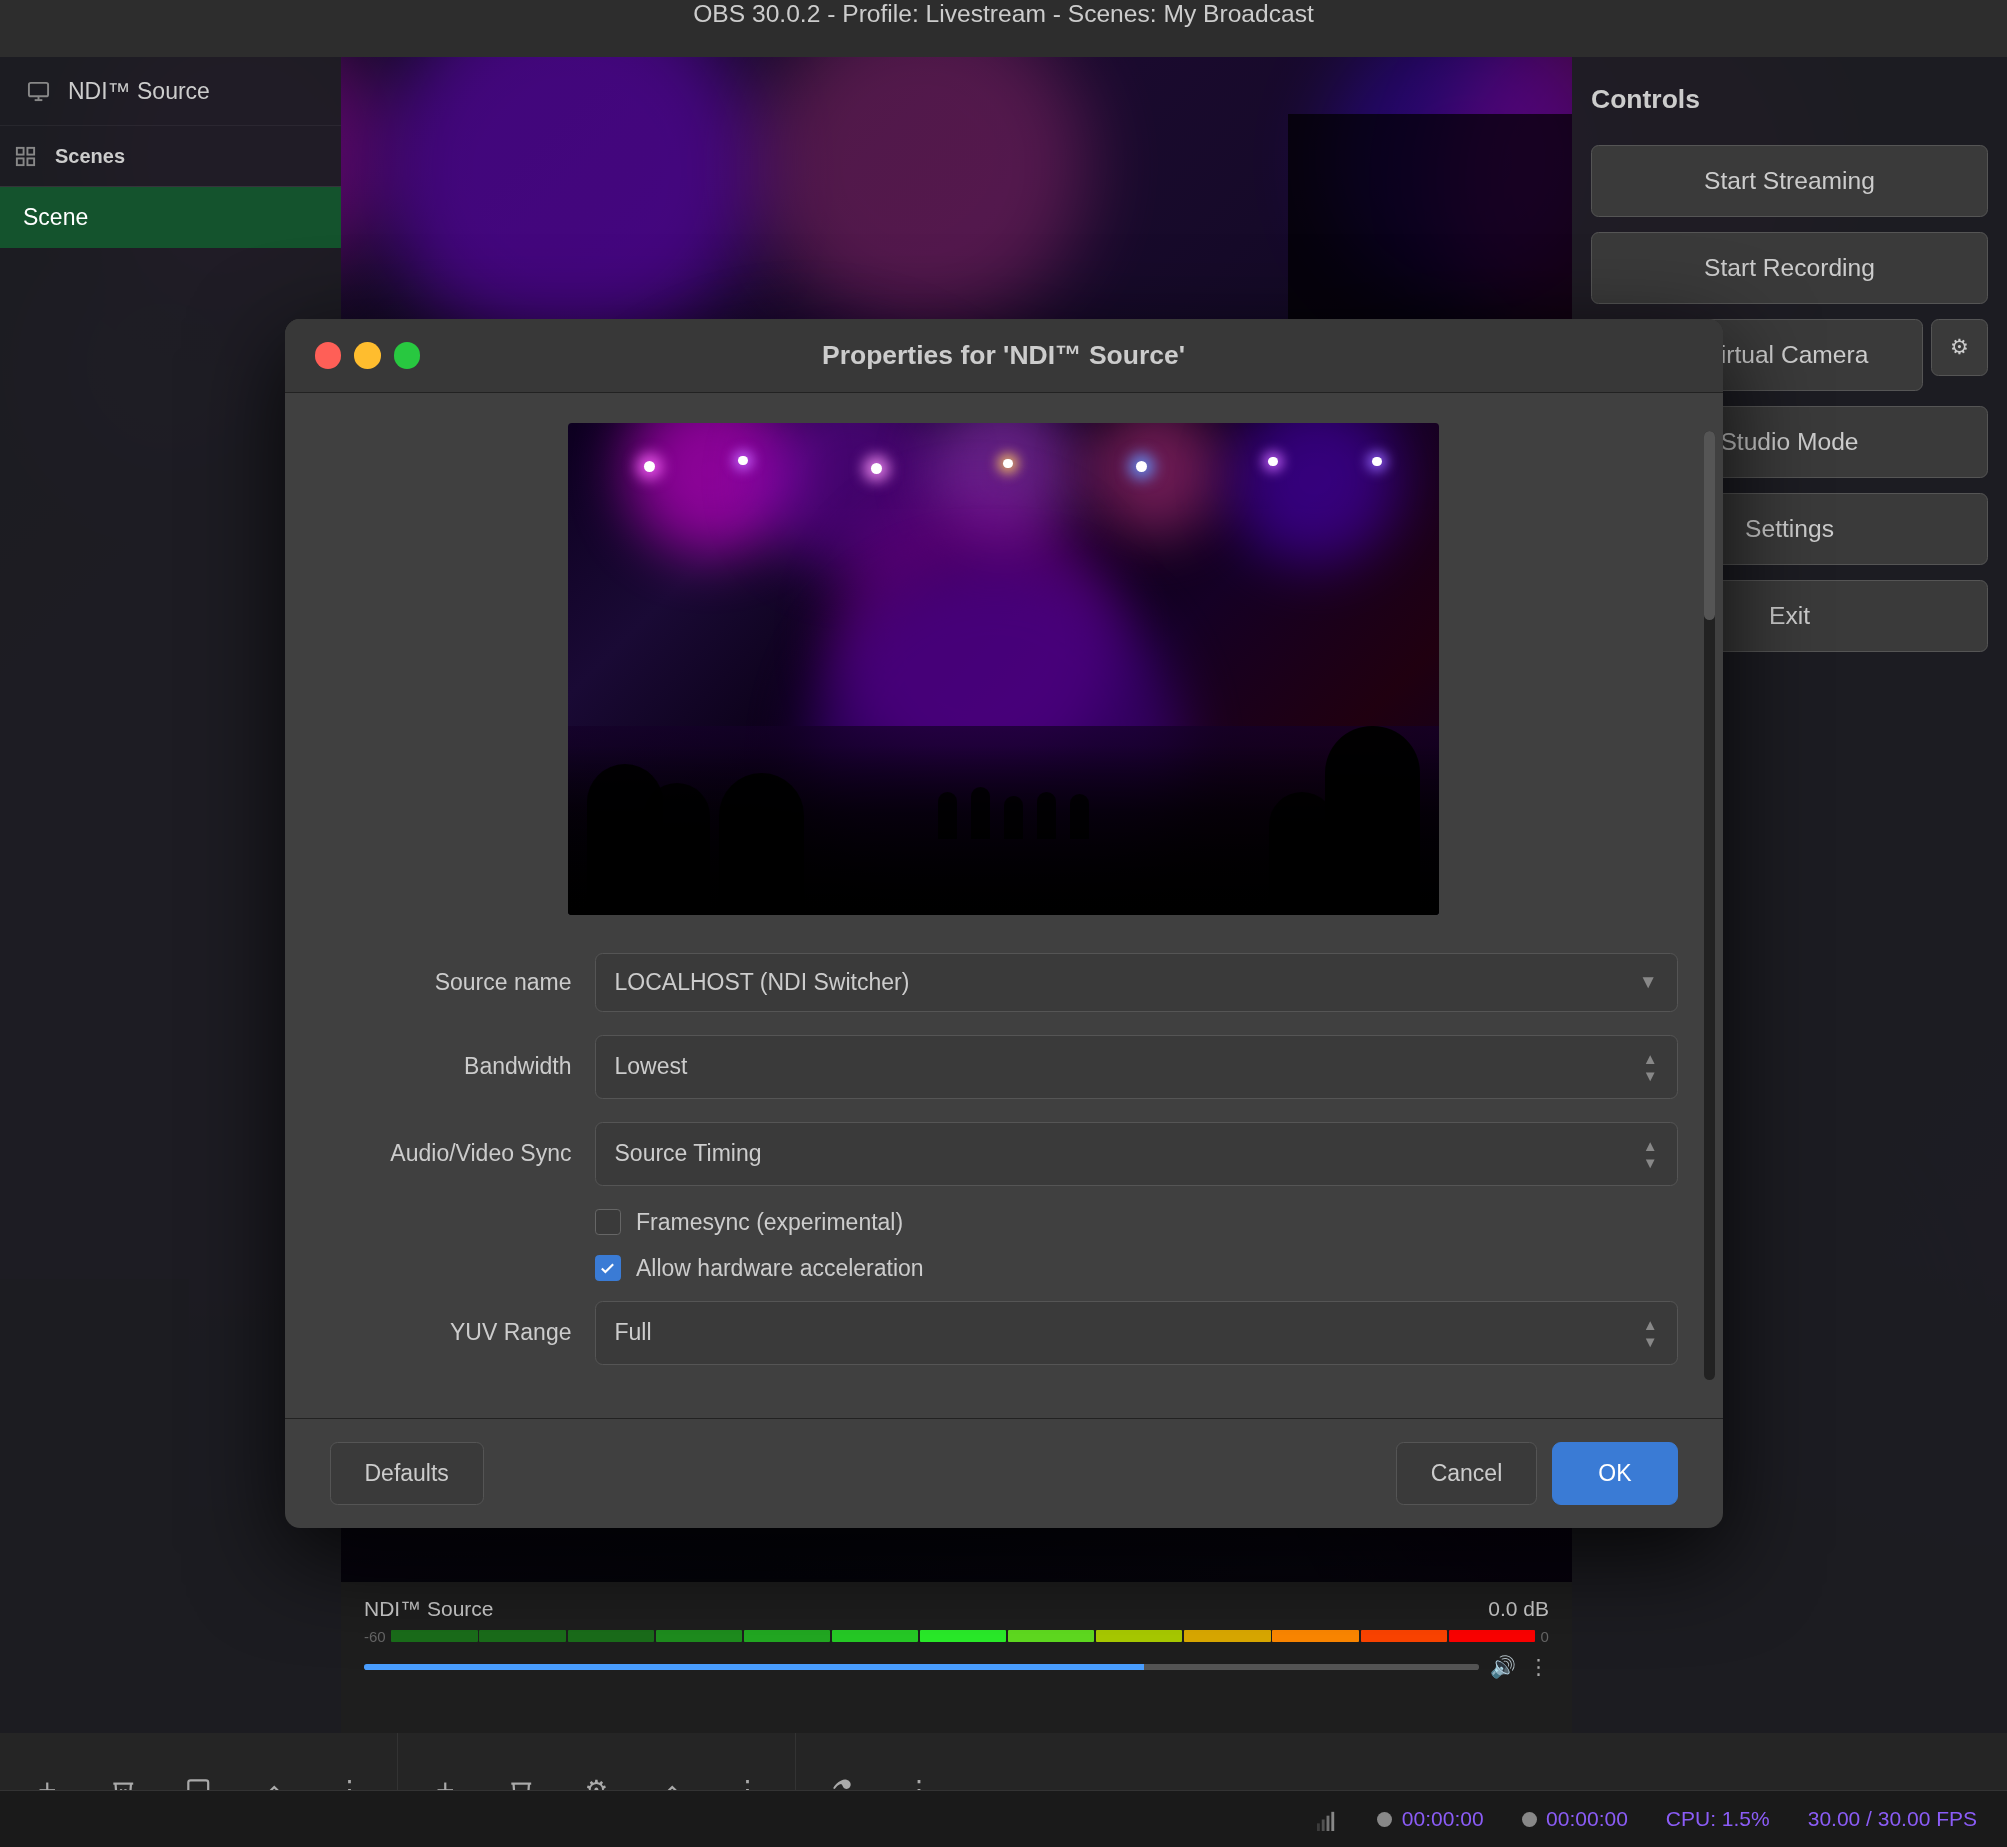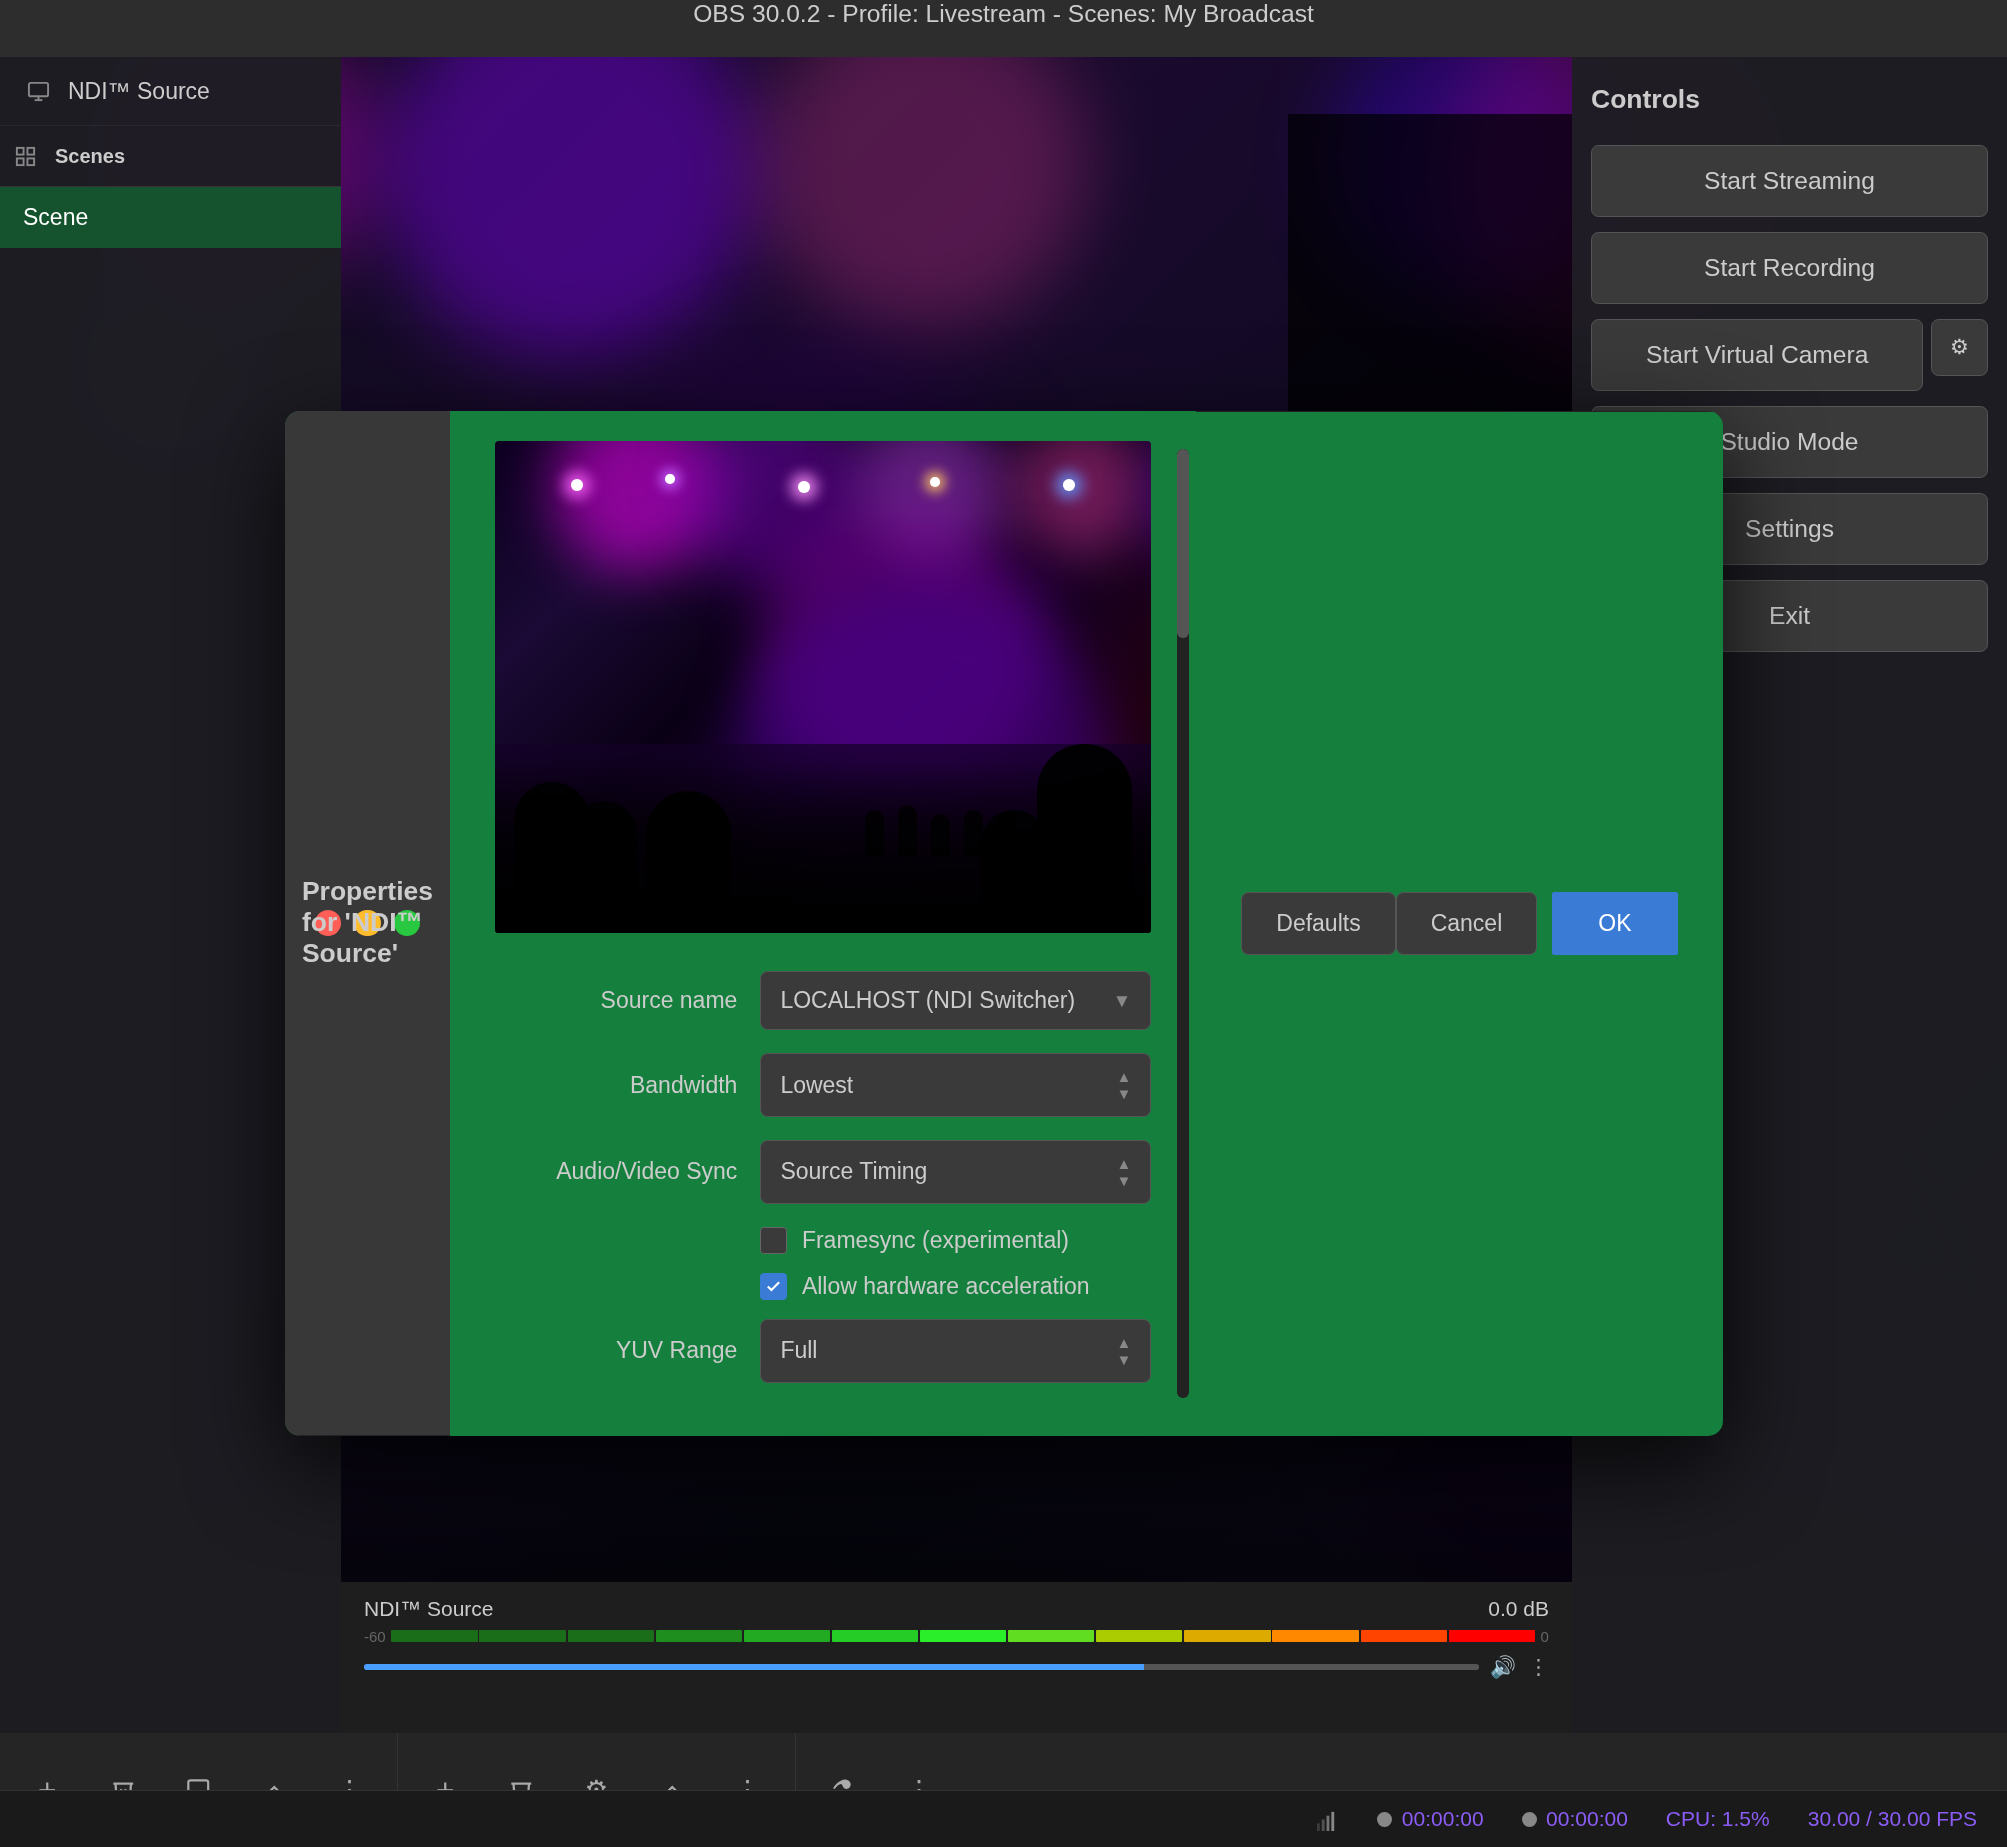--- a/index.html
+++ b/index.html
@@ -273,28 +273,28 @@
     
     .modal-overlay {
       position: absolute;
       top: 57px; left: 0; right: 0; bottom: 57px;
       z-index: 100;
       display: flex;
       align-items: center;
       justify-content: center;
     }
     .modal {
-      background: #15803d;
+      background: #404040;
       border-radius: 15px;
       width: 1438px;
       max-height: 1514px;
       overflow: hidden;
       box-shadow: 0 28px 95px rgba(0,0,0,0.8);
       display: flex;
-      flex-direction: row;
+      flex-direction: column;
     }
     .modal-titlebar {
       background: #383838;
       padding: 23px 30px;
       display: flex;
       align-items: center;
       position: relative;
       border-bottom: 0.9px solid #222;
     }
     .traffic-lights {
@@ -432,21 +432,21 @@
     .footer-right {
       display: flex;
       gap: 15px;
     }
     .btn-ok {
       background: #3a7bd5;
       border: 0.9px solid #3a7bd5;
       color: white;
       font-size: 23px;
       padding: 17px 45px;
-      border-radius: 2px;
+      border-radius: 9px;
       cursor: pointer;
     }
 
     
     .scroll-track {
       position: absolute;
       right: 7.6px;
       top: 38px;
       bottom: 38px;
       width: 11.4px;

